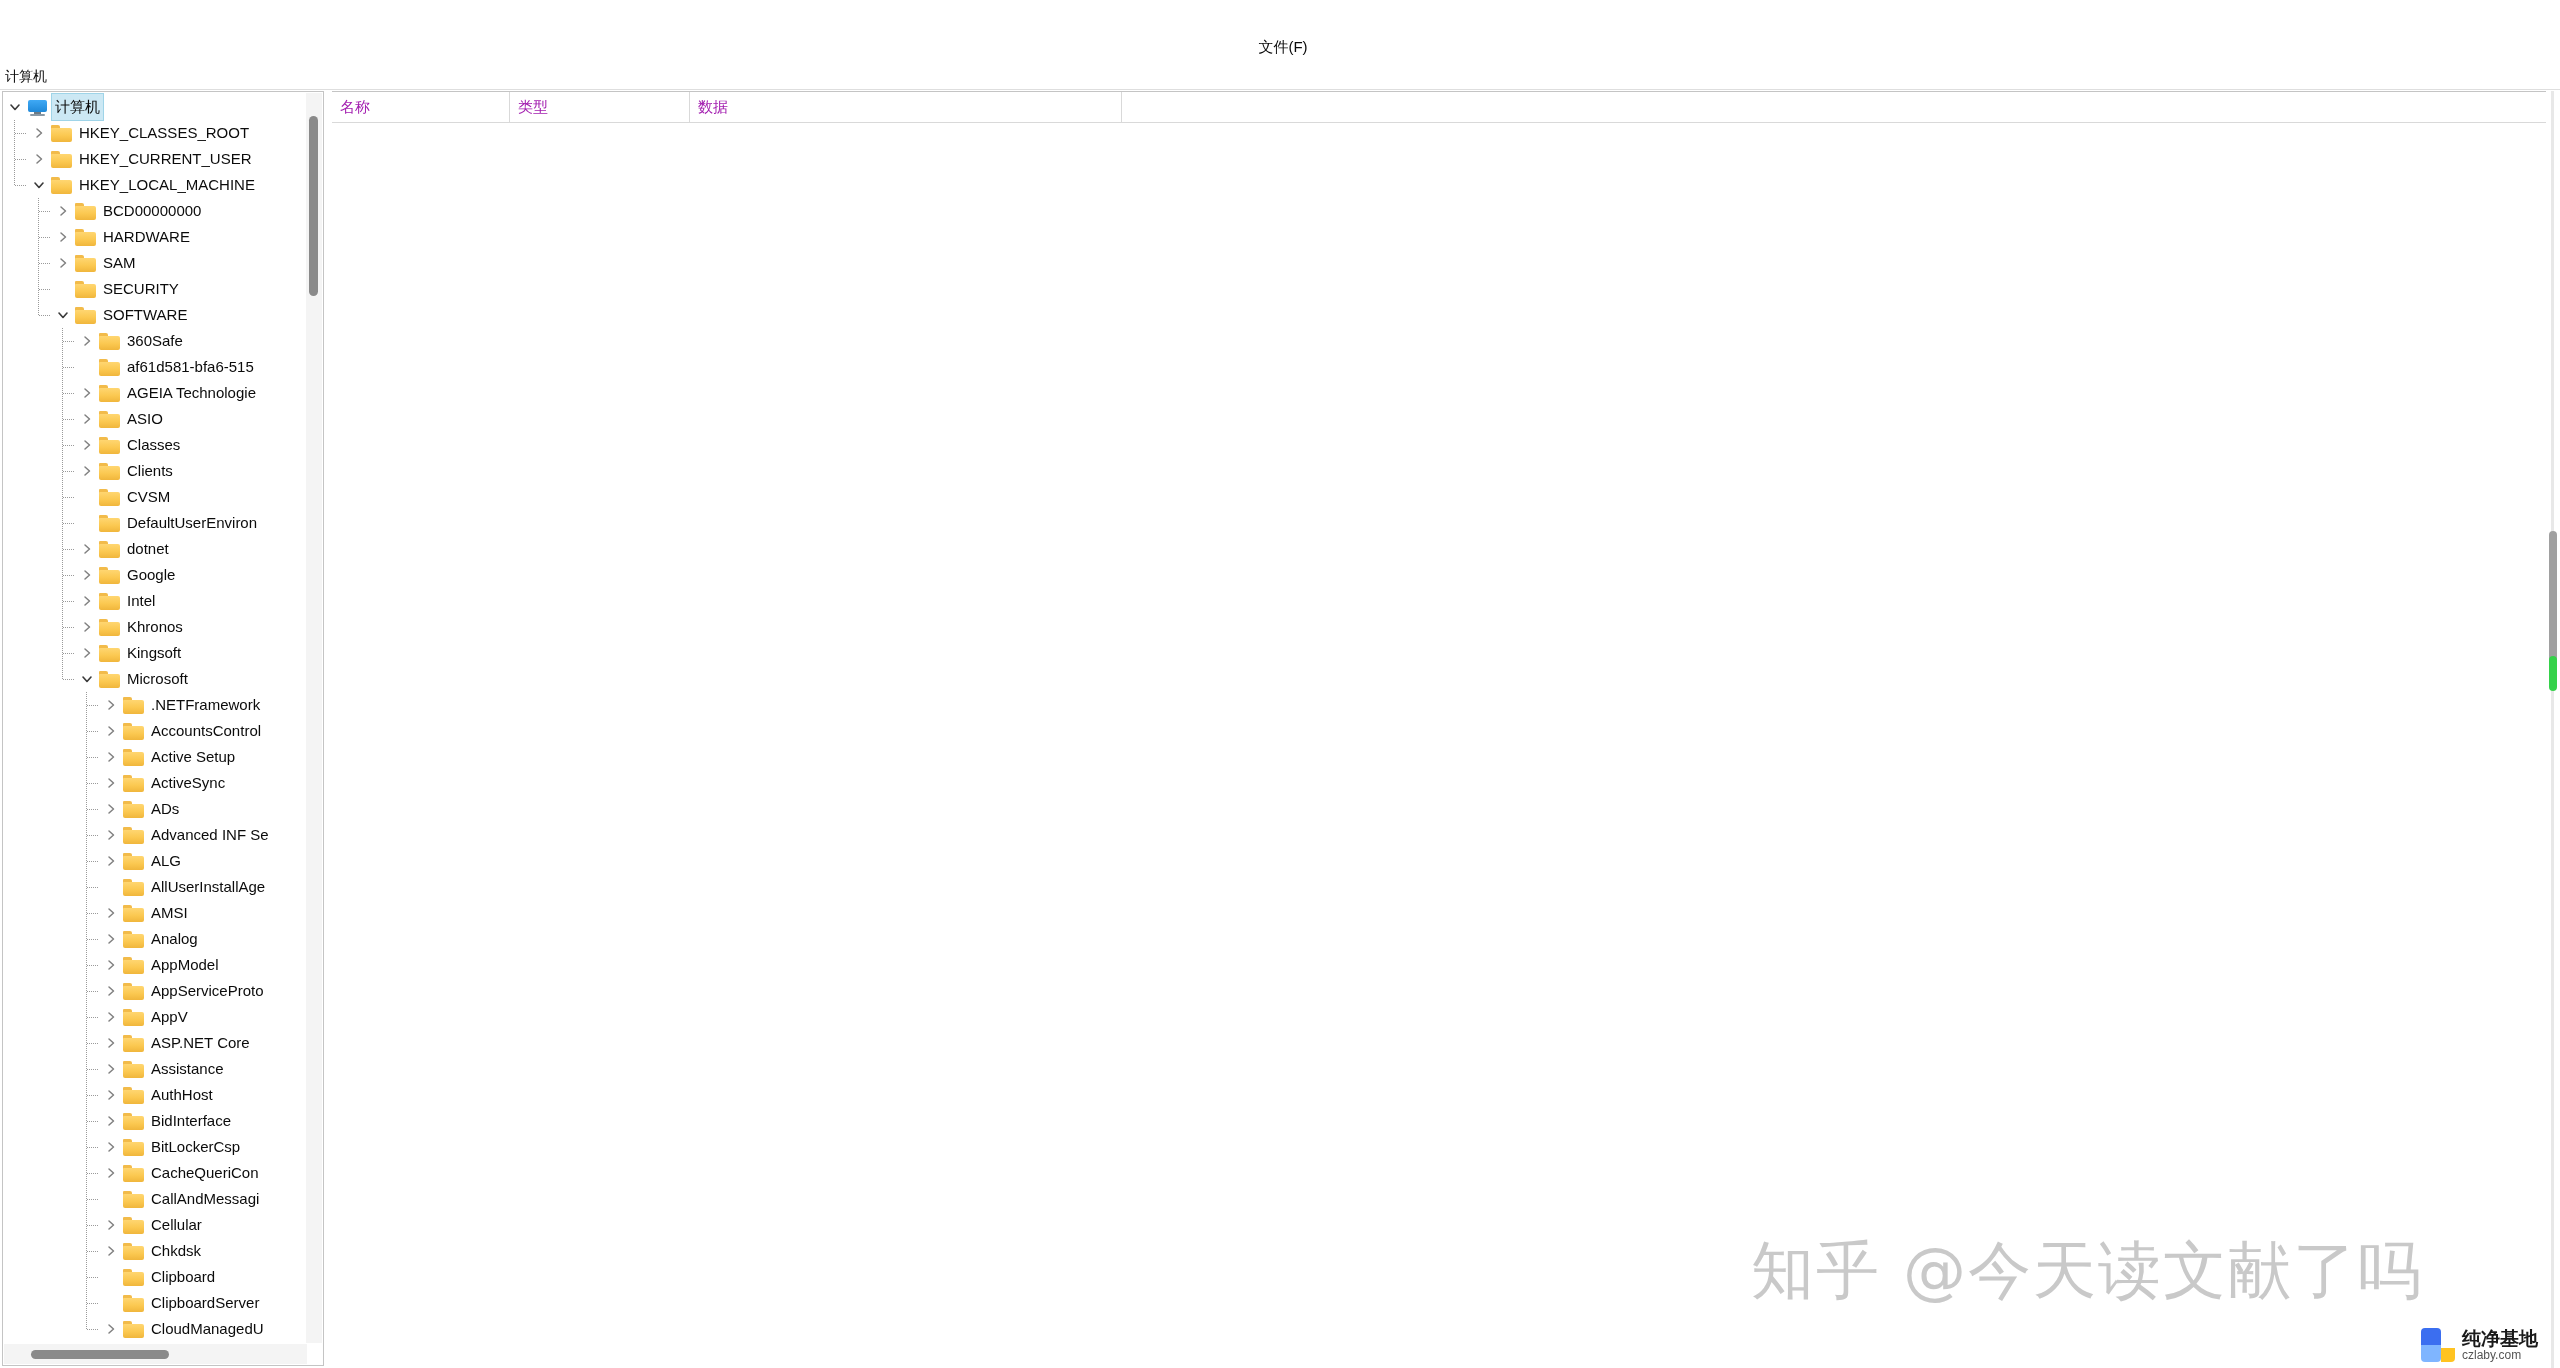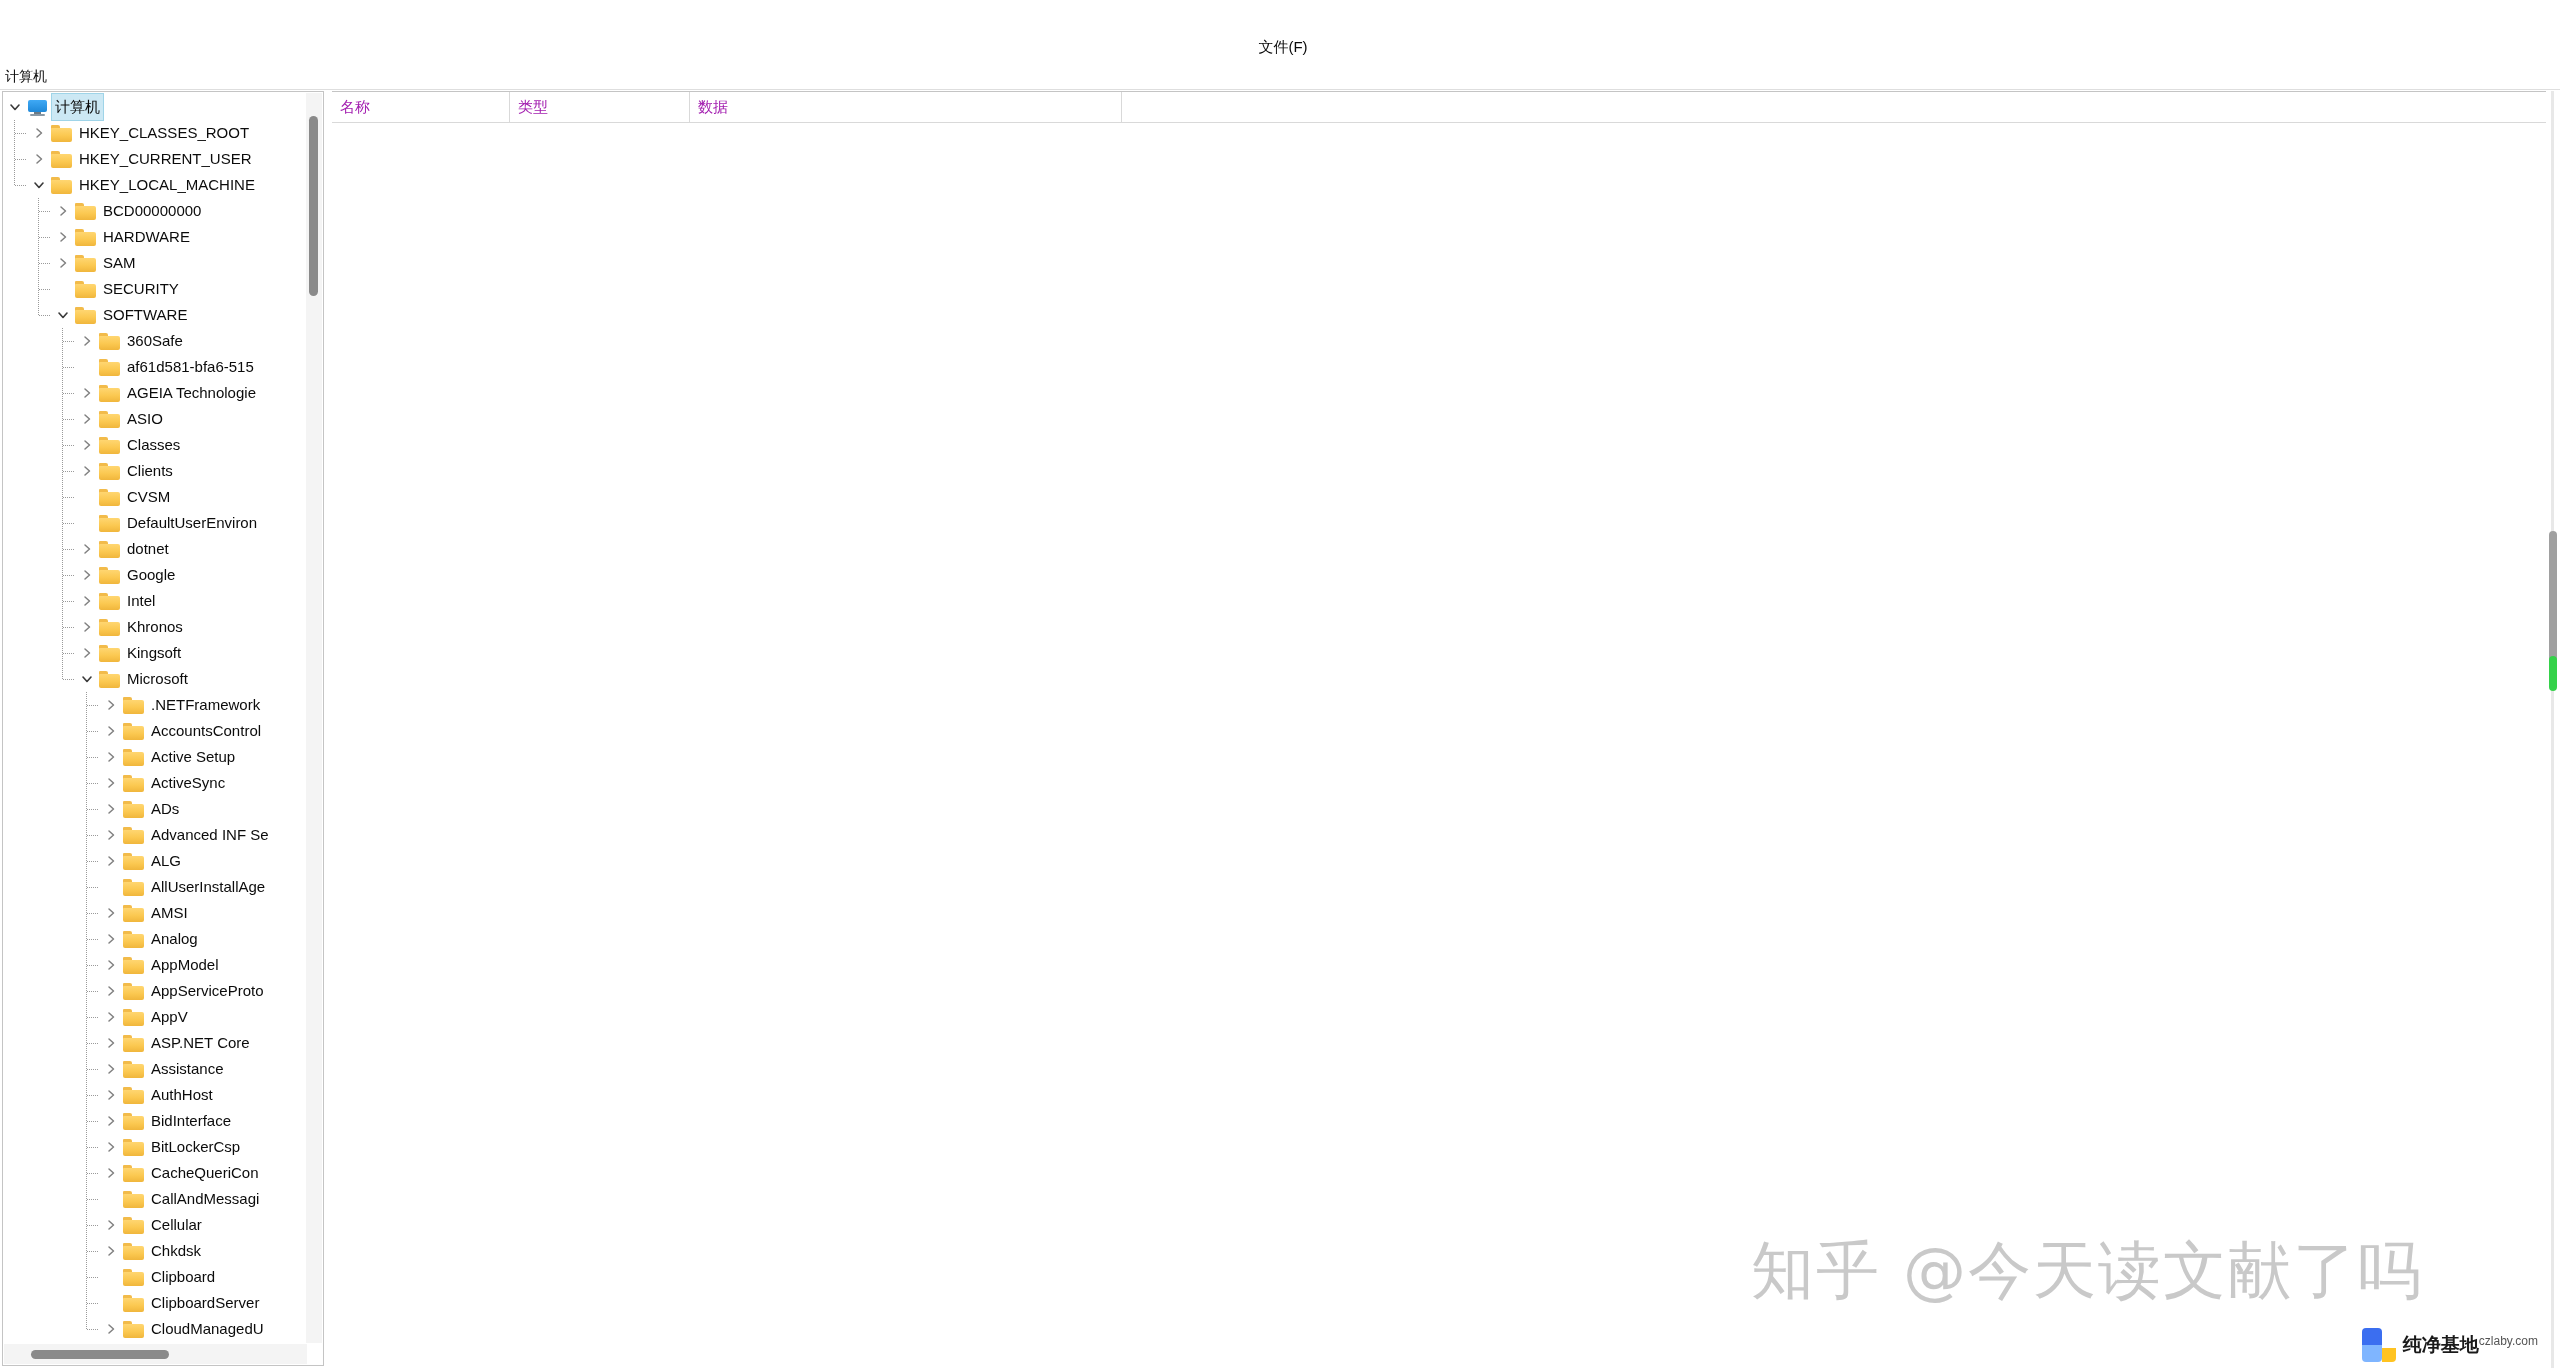--- a/index.html
+++ b/index.html
@@ -419,21 +419,21 @@
   }
   .brand-logo .sq-yellow {
     position: absolute;
     left: 20px; top: 20px;
     width: 14px; height: 14px;
     background: #ffc321;
     border-radius: 0 0 4px 0;
   }
   .brand-text {
     display: flex;
-    flex-direction: row;
+    flex-direction: column;
     line-height: 1.05;
   }
   .brand-name {
     font-size: 19px;
     color: #1a1a1a;
     font-weight: bold;
     white-space: nowrap;
   }
   .brand-url {
     font-size: 12px;

